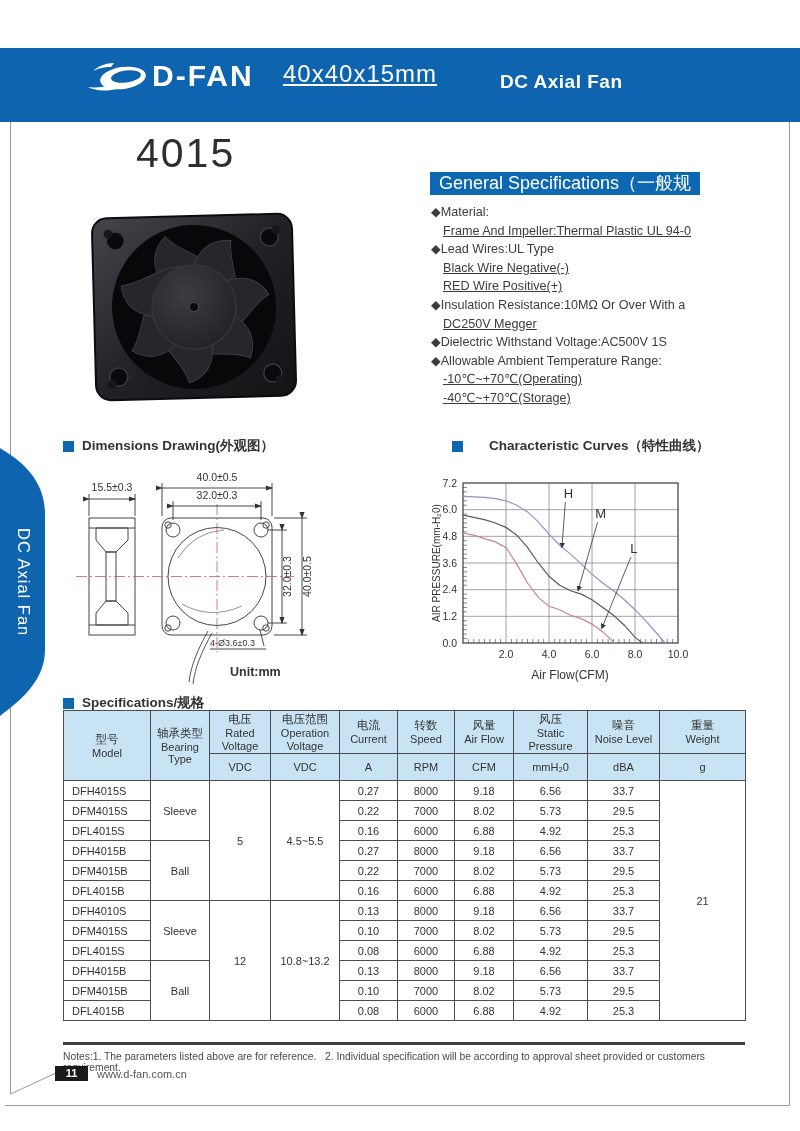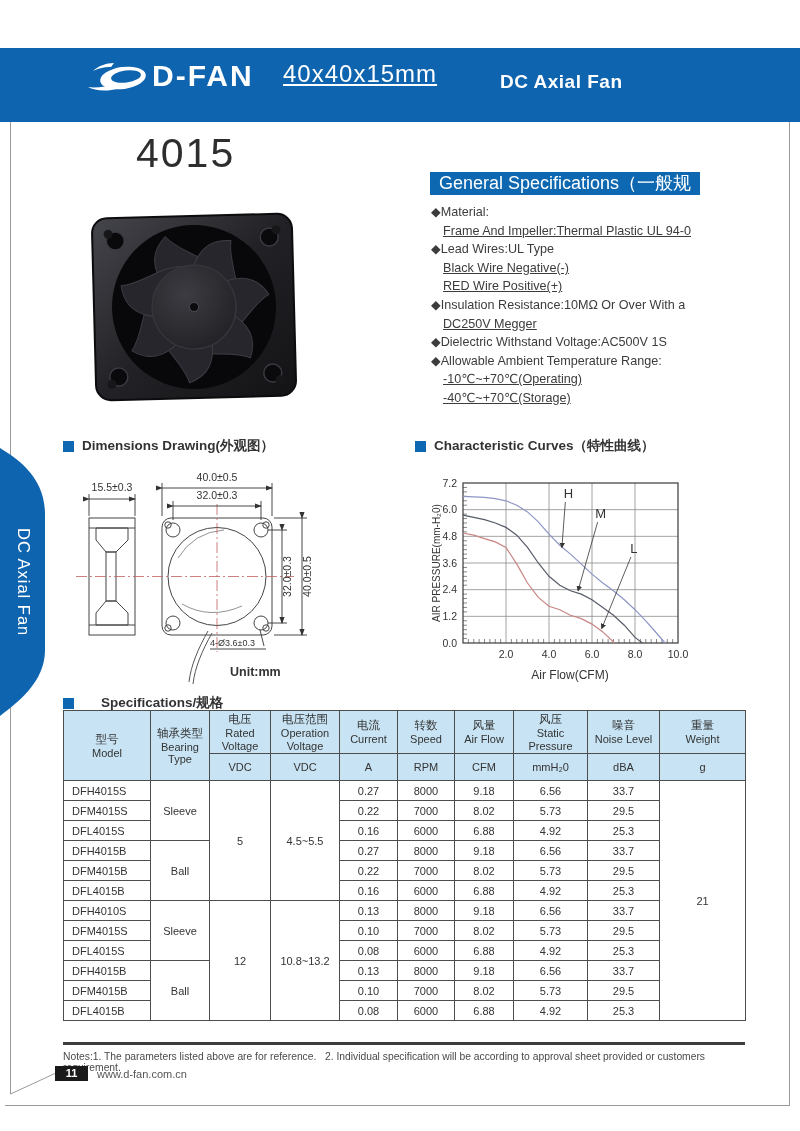--- a/index.html
+++ b/index.html
@@ -26,22 +26,22 @@
   .gs-bar{position:absolute;left:430px;top:172px;width:270px;height:23px;background:#0d68b1;
         color:#fff;font-size:18px;line-height:23px;padding-left:9px;box-sizing:border-box;}
   .gs-list{position:absolute;left:431px;top:203px;width:330px;font-size:12.6px;line-height:18.6px;color:#3c3c3c;}
   .gs-line{white-space:nowrap;}
   .gs-line.cont{padding-left:12px;text-decoration:underline;}
 
   
   .sec-head{position:absolute;display:flex;align-items:center;font-size:13.5px;font-weight:600;color:#333;}
   .sec-head .sq{width:11px;height:11px;background:#0d68b1;margin-right:8px;flex:0 0 auto;}
   #dims-head{left:63px;top:437px;}
-  #curves-head{left:415px;top:437px;}
-  #table-head{left:63px;top:694px;gap:19px;}
+  #curves-head{left:452px;top:437px;gap:18px;}
+  #table-head{left:63px;top:694px;}
 
   
   .dim-svg text{font-family:"Liberation Sans","DejaVu Sans",sans-serif;fill:#333;}
   .dim-label{font-size:10.5px;}
   .dim-note{font-size:9px;}
   .dim-unit{font-size:12.5px;font-weight:bold;}
   .chart-svg text{font-family:"Liberation Sans","DejaVu Sans",sans-serif;fill:#333;}
   .chart-svg .tick{font-size:10.5px;}
   .chart-svg .axis-title{font-size:12px;}
   .chart-svg .y-title{font-size:10px;}

